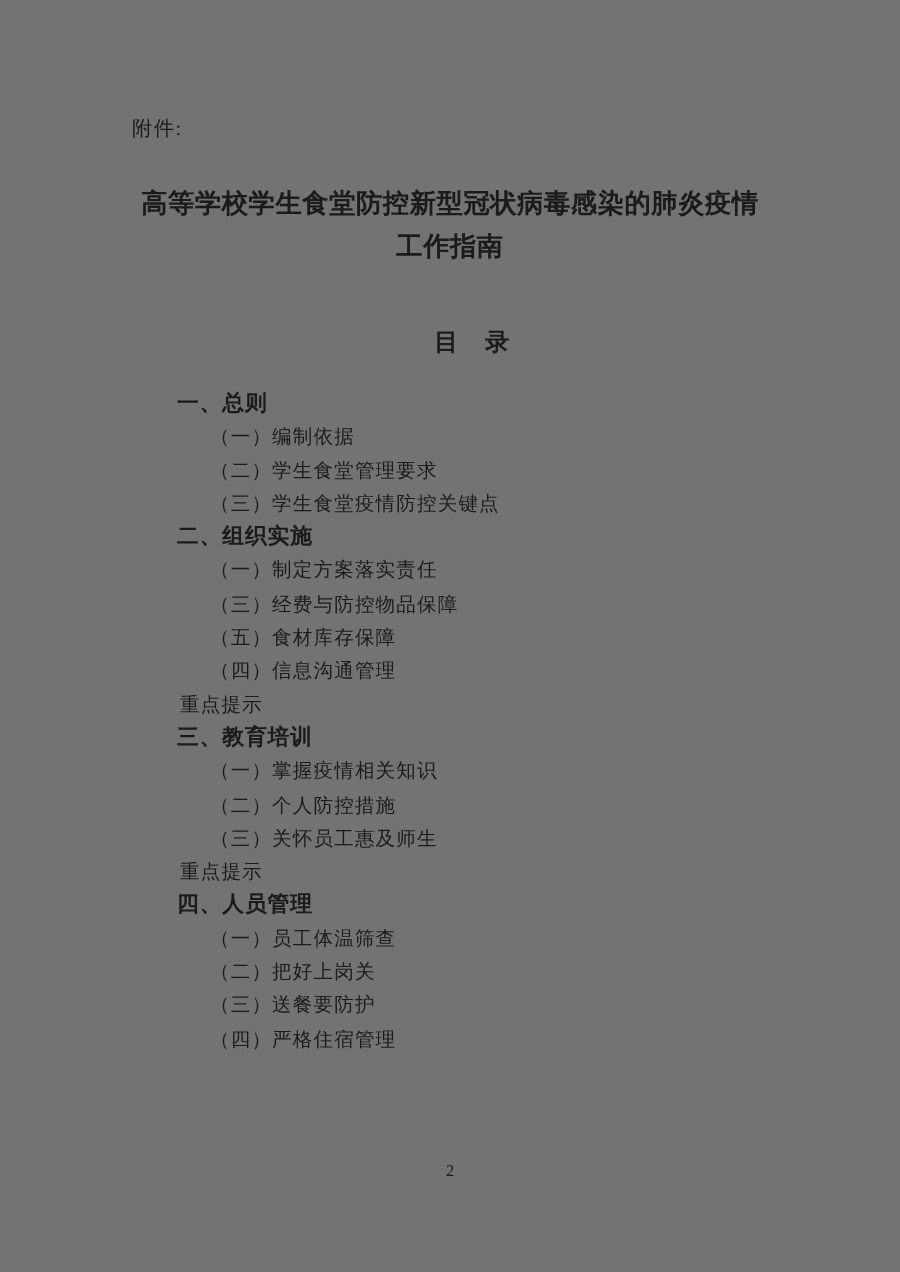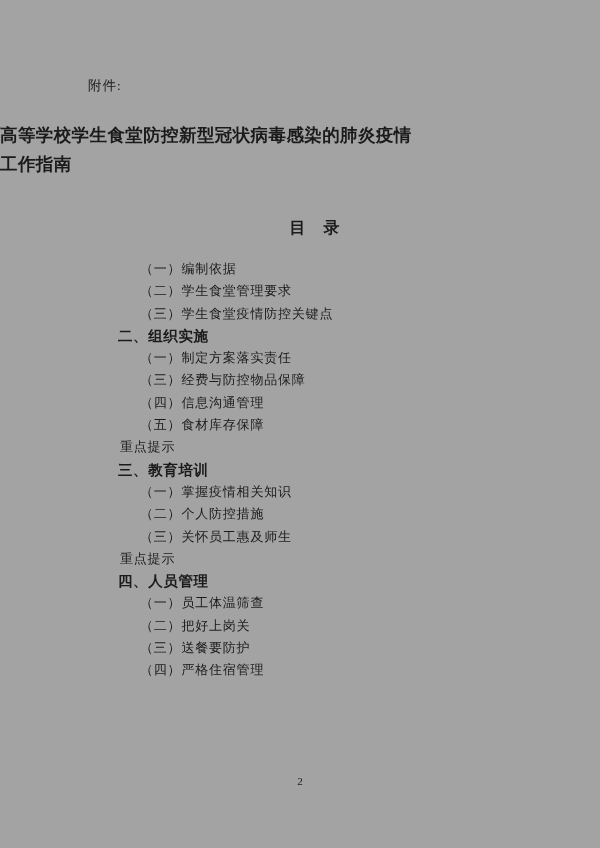--- a/index.html
+++ b/index.html
@@ -4,38 +4,38 @@
 <style>
   html, body {
     margin: 0;
     padding: 0;
     background: #ffffff;
   }
   .page {
     position: relative;
     width: 600px;
     height: 848px;
-    background: #a3a3a3;
+    background: #737373;
     overflow: hidden;
     font-family: "Liberation Serif", "DejaVu Serif", serif;
     color: #1b1b1b;
   }
   .attachment-label {
     position: absolute;
     left: 88px;
     top: 77px;
     font-size: 13.5px;
     letter-spacing: 1px;
   }
   .doc-title {
     position: absolute;
     left: 0;
     top: 121px;
     width: 600px;
-    text-align: left;
+    text-align: center;
     font-weight: bold;
     font-size: 17.5px;
     line-height: 29px;
     letter-spacing: 0.4px;
   }
   .toc-heading {
     position: absolute;
     left: 15px;
     top: 218px;
     width: 600px;
@@ -86,28 +86,29 @@
   <div class="attachment-label">附件:</div>
 
   <div class="doc-title">
     <div>高等学校学生食堂防控新型冠状病毒感染的肺炎疫情</div>
     <div>工作指南</div>
   </div>
 
   <div class="toc-heading">目　录</div>
 
   <div class="toc-list">
+    <div class="toc-entry chapter">一、总则</div>
     <div class="toc-entry sub">（一）编制依据</div>
     <div class="toc-entry sub">（二）学生食堂管理要求</div>
     <div class="toc-entry sub">（三）学生食堂疫情防控关键点</div>
     <div class="toc-entry chapter">二、组织实施</div>
     <div class="toc-entry sub">（一）制定方案落实责任</div>
     <div class="toc-entry sub">（三）经费与防控物品保障</div>
+    <div class="toc-entry sub">（五）食材库存保障</div>
     <div class="toc-entry sub">（四）信息沟通管理</div>
-    <div class="toc-entry sub">（五）食材库存保障</div>
     <div class="toc-entry note">重点提示</div>
     <div class="toc-entry chapter">三、教育培训</div>
     <div class="toc-entry sub">（一）掌握疫情相关知识</div>
     <div class="toc-entry sub">（二）个人防控措施</div>
     <div class="toc-entry sub">（三）关怀员工惠及师生</div>
     <div class="toc-entry note">重点提示</div>
     <div class="toc-entry chapter">四、人员管理</div>
     <div class="toc-entry sub">（一）员工体温筛查</div>
     <div class="toc-entry sub">（二）把好上岗关</div>
     <div class="toc-entry sub">（三）送餐要防护</div>

